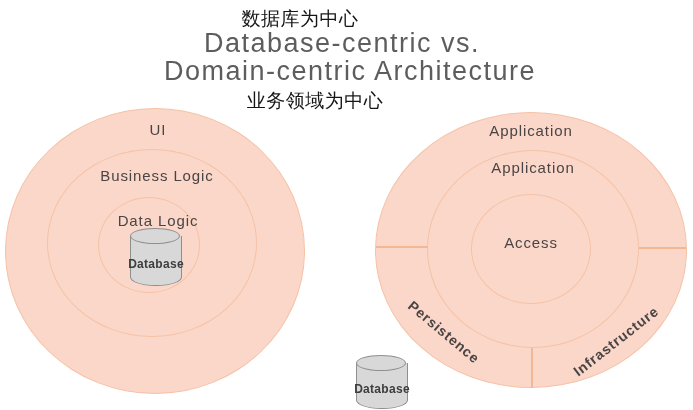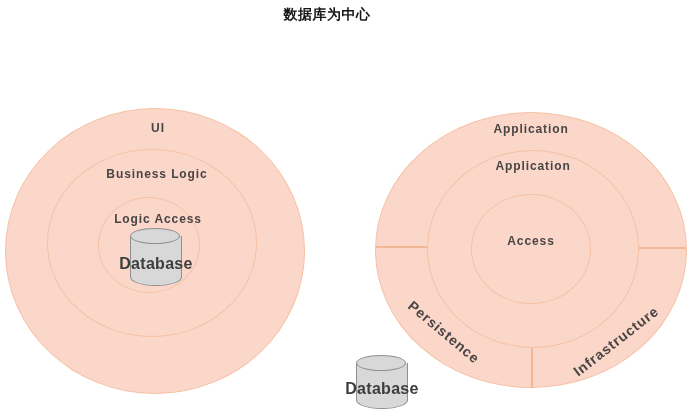--- a/index.html
+++ b/index.html
@@ -16,41 +16,41 @@
   html,body{margin:0;padding:0;}
   body{
     width:693px;height:410px;background:#ffffff;position:relative;
     overflow:hidden;
     font-family:"Liberation Sans", sans-serif;
   }
   .abs{position:absolute;}
   
   .cjk{
     position:absolute;transform:translateX(-50%);
-    font-size:14px;font-weight:700;color:var(--cjk_text);
-    white-space:nowrap;letter-spacing:0.5px;margin-left:27px;
+    font-size:19px;font-weight:400;color:var(--cjk_text);
+    white-space:nowrap;letter-spacing:0.5px;
   }
   .title-line{
     position:absolute;transform:translateX(-50%);
     font-size:27px;font-weight:400;color:var(--title_text);
     letter-spacing:1.5px;white-space:nowrap;
   }
   
   .circle{
     position:absolute;border-radius:50%;
     background:var(--ring_fill);
     border:1px solid var(--ring_stroke);
     box-sizing:border-box;
   }
   .circle.inner-ring{background:transparent;}
   .divider{position:absolute;background:var(--divider);}
   
   .layer-label{
     position:absolute;transform:translateX(-50%);
-    font-size:12px;font-weight:700;color:var(--label_text);
+    font-size:15px;font-weight:400;color:var(--label_text);
     letter-spacing:0.9px;white-space:nowrap;
   }
   .rot-label{
     position:absolute;transform:translate(-50%,-50%) rotate(40deg);
     font-size:14px;font-weight:700;color:var(--label_text);
     letter-spacing:0.9px;white-space:nowrap;
   }
   .rot-label.ccw{transform:translate(-50%,-50%) rotate(-38deg);}
   
   .cylinder{position:absolute;width:52px;}
@@ -63,39 +63,42 @@
   }
   .cyl-body.h-left{height:49px;}
   .cyl-body.h-right{height:45px;}
   .cyl-top{
     position:absolute;top:0;left:0;width:50px;height:16px;
     background:var(--cylinder_fill);
     border:1px solid var(--cylinder_stroke);
     border-radius:50%;box-sizing:border-box;
   }
   .cyl-label{
-    font-size:16px;font-weight:700;color:var(--cylinder_text);
+    font-size:12px;font-weight:700;color:var(--cylinder_text);
     letter-spacing:0.3px;margin-top:6px;
   }
 </style>
 </head>
 <body>
 
 <div class="abs" style="left:0;top:0;width:693px;height:410px;">
 
   <div class="cjk" style="left:300px;top:6px;">数据库为中心</div>
+  <div class="title-line" style="left:342px;top:28px;">Database-centric vs.</div>
+  <div class="title-line" style="left:350px;top:56px;">Domain-centric Architecture</div>
+  <div class="cjk" style="left:315px;top:88px;">业务领域为中心</div>
 
   <div>
     <div class="circle" style="left:5px;top:108px;width:300px;height:286px;"></div>
     <div class="circle inner-ring" style="left:47px;top:149px;width:210px;height:188px;"></div>
     <div class="circle inner-ring" style="left:98px;top:197px;width:102px;height:96px;"></div>
 
     <div class="layer-label" style="left:158px;top:121px;">UI</div>
     <div class="layer-label" style="left:157px;top:167px;text-align:right;">Business Logic</div>
-    <div class="layer-label" style="left:158px;top:212px;">Logic Access</div>
+    <div class="layer-label" style="left:158px;top:212px;">Data Logic</div>
 
     <div class="cylinder" style="left:130px;top:228px;height:58px;">
       <div class="cyl-body h-left">
         <span class="cyl-label">Database</span>
       </div>
       <div class="cyl-top"></div>
     </div>
   </div>
 
   <div>

